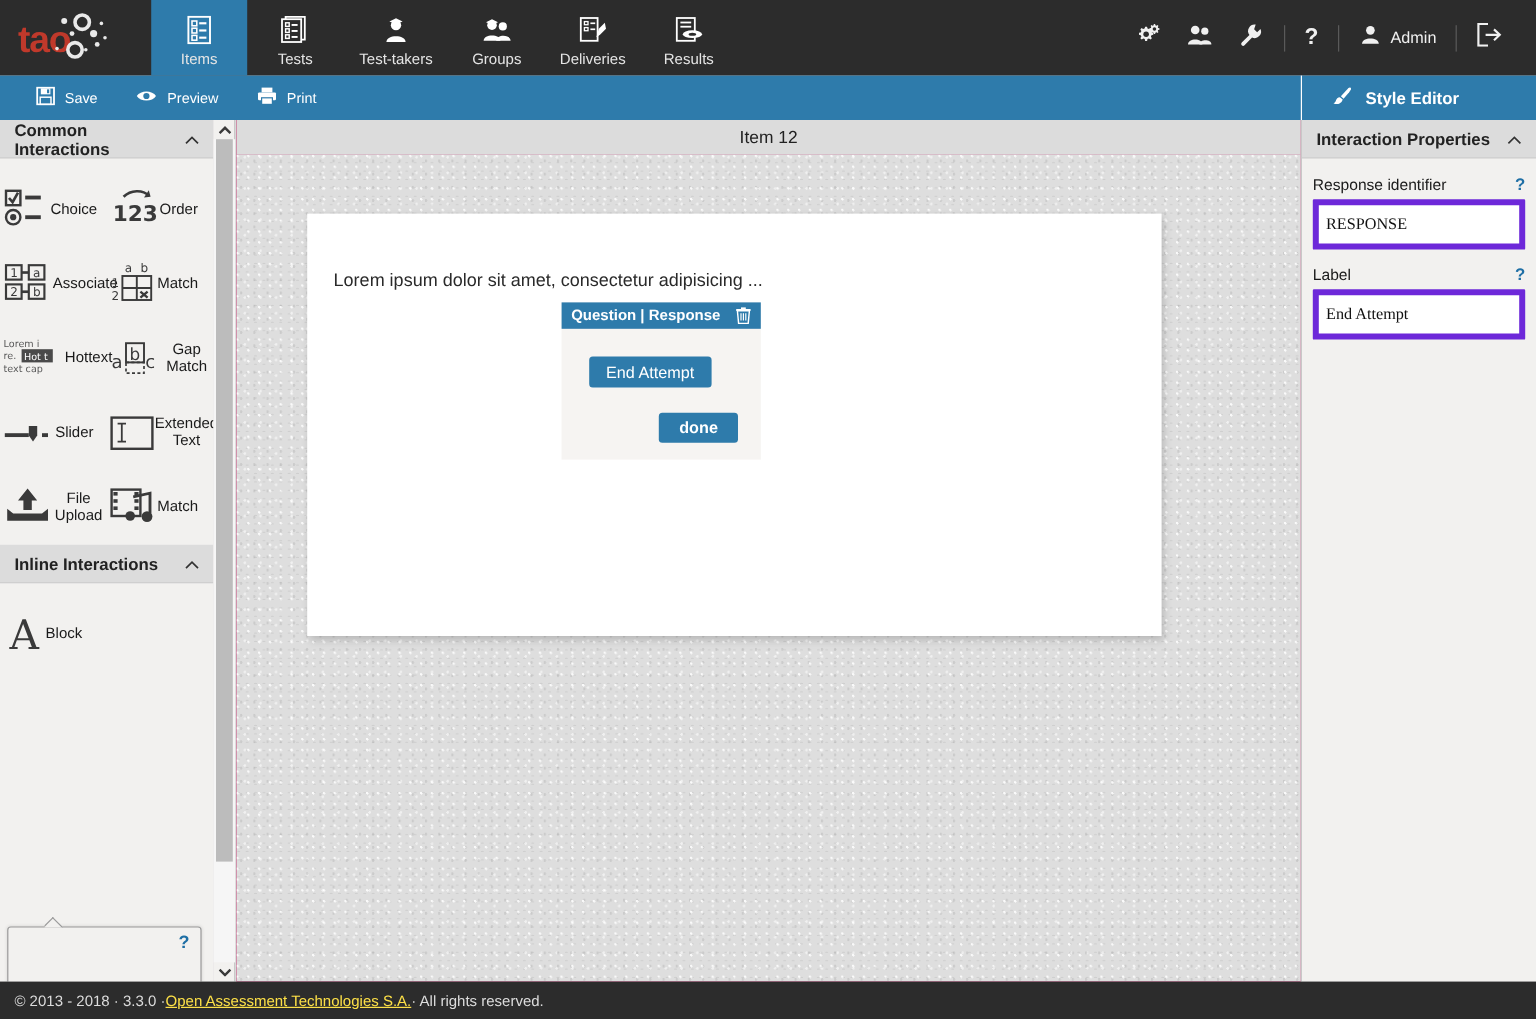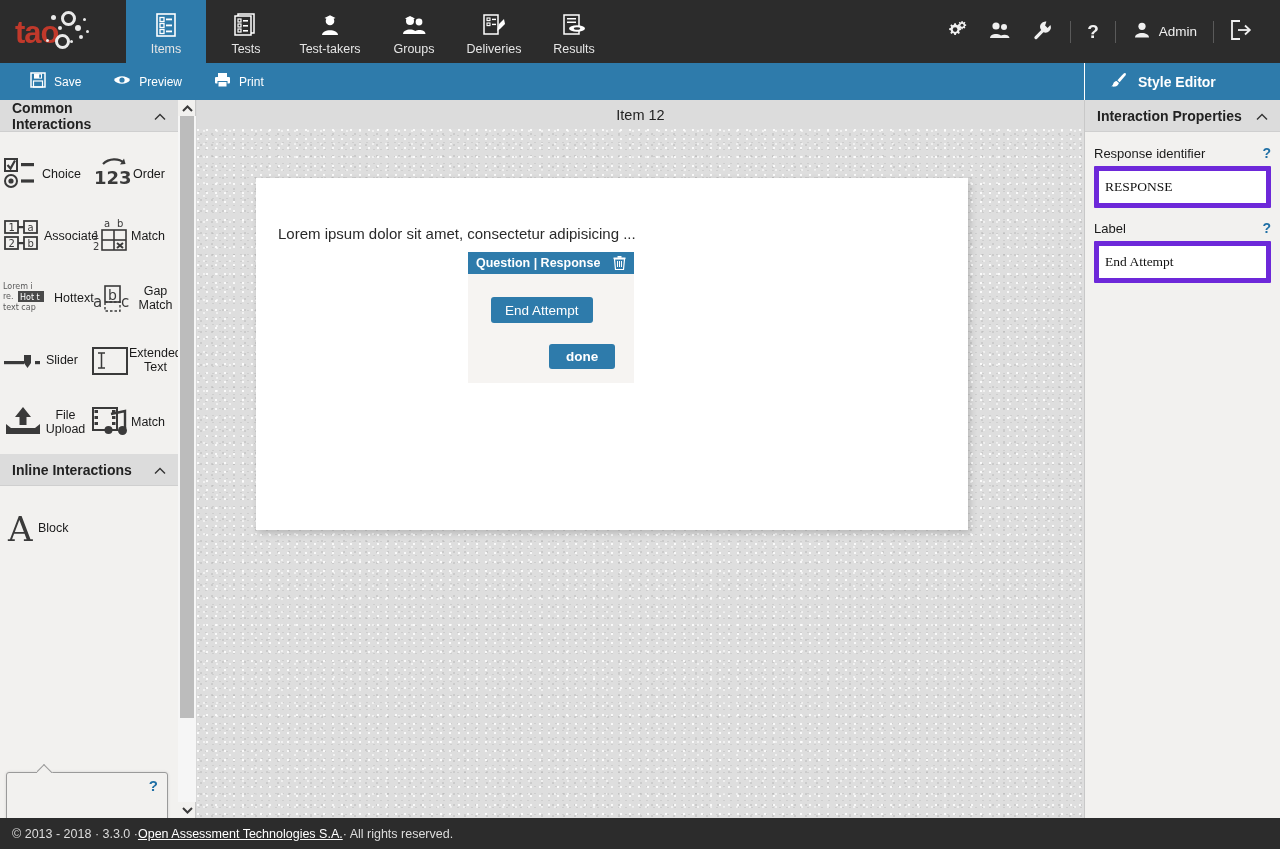--- a/index.html
+++ b/index.html
@@ -199,21 +199,21 @@
     font-size: 13.5px; padding: 0 6px; color: #111;
     font-family: Liberation Serif, serif; border-radius: 1px;
   }
 
   
   .footer {
     position: absolute; left: 0; bottom: 0; width: 1280px; height: 31px;
     background: #2c2c2c; display: flex; align-items: center;
     padding-left: 12px; color: #dcdcdc; font-size: 12.5px;
   }
-  .footer a { color: #ffffff; text-decoration: underline; }
+  .footer a { color: #fde047; text-decoration: underline; }
 </style>
 </head>
 <body>
 
 <div class="app">
 
   <div class="topbar">
     <div class="logo-wrap">
       <div class="logo">
         <span class="logo-text">tao</span>

